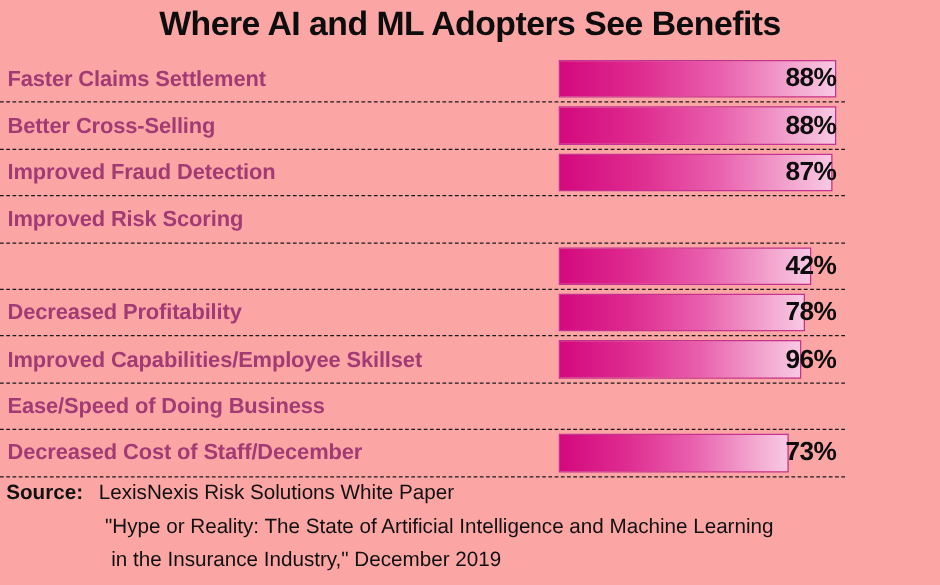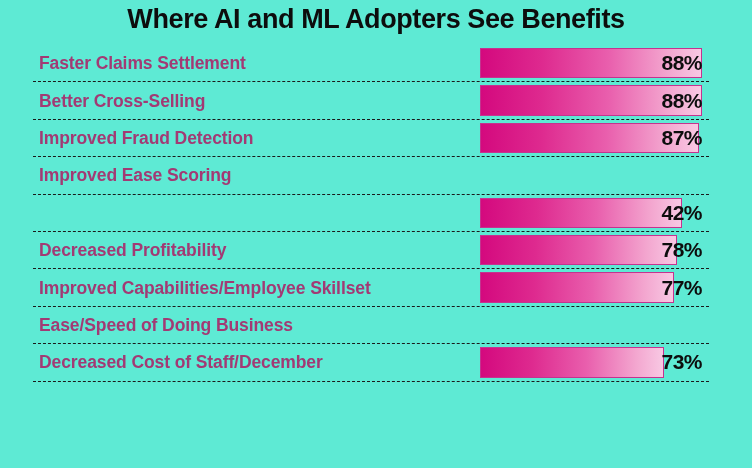--- a/index.html
+++ b/index.html
@@ -10,21 +10,21 @@
     width: 752px;
     height: 468px;
     background: #f1f1f1;
     font-family: "Liberation Sans", sans-serif;
     overflow: hidden;
   }
   #chart-root {
     position: relative;
     width: 752px;
     height: 468px;
-    background: #5eead4;
+    background: #fca5a5;
     box-sizing: border-box;
   }
 
   
   #chart-title {
     position: absolute;
     left: 0;
     top: 4px;
     width: 752px;
     text-align: center;
@@ -44,21 +44,20 @@
     width: 752px;
     height: 337px;
   }
 
   .bar-row {
     position: relative;
     height: 37.4px;
     width: 676px;
     box-sizing: border-box;
     border-bottom: 1px dashed #1a1a1a;
-    margin-left: 33px;
   }
   .bar-row:last-child {
     border-bottom: 1px dashed #1a1a1a;
   }
 
   .cat-label {
     position: absolute;
     left: 6px;
     top: 50%;
     transform: translateY(-50%);
@@ -158,48 +157,54 @@
         </div>
       </div>
       <div class="bar-row">
         <div class="cat-label">Improved Fraud Detection</div>
         <div class="bar-track">
           <div class="bar-fill" style="width: 98.8636%;"></div>
           <div class="value-label">87%</div>
         </div>
       </div>
       <div class="bar-row">
-        <div class="cat-label">Improved Ease Scoring</div>
+        <div class="cat-label">Improved Risk Scoring</div>
       </div>
       <div class="bar-row">
         <div class="bar-track">
           <div class="bar-fill" style="width: 90.9091%;"></div>
           <div class="value-label">42%</div>
         </div>
       </div>
       <div class="bar-row">
         <div class="cat-label">Decreased Profitability</div>
         <div class="bar-track">
           <div class="bar-fill" style="width: 88.6364%;"></div>
           <div class="value-label">78%</div>
         </div>
       </div>
       <div class="bar-row">
         <div class="cat-label">Improved Capabilities/Employee Skillset</div>
         <div class="bar-track">
           <div class="bar-fill" style="width: 87.5%;"></div>
-          <div class="value-label">77%</div>
+          <div class="value-label">96%</div>
         </div>
       </div>
       <div class="bar-row">
         <div class="cat-label">Ease/Speed of Doing Business</div>
       </div>
       <div class="bar-row">
         <div class="cat-label">Decreased Cost of Staff/December</div>
         <div class="bar-track">
           <div class="bar-fill" style="width: 82.9545%;"></div>
           <div class="value-label">73%</div>
         </div>
       </div>
     </div>
 
+  <div id="source-block">
+    <div class="src-line" id="src-label">Source:</div>
+    <div class="src-line" id="src-line1">LexisNexis Risk Solutions White Paper</div>
+    <div class="src-line" id="src-line2">"Hype or Reality: The State of Artificial Intelligence and Machine Learning</div>
+    <div class="src-line" id="src-line3">in the Insurance  Industry," December 2019</div>
+  </div>
 
 </div>
 
 </body></html>

